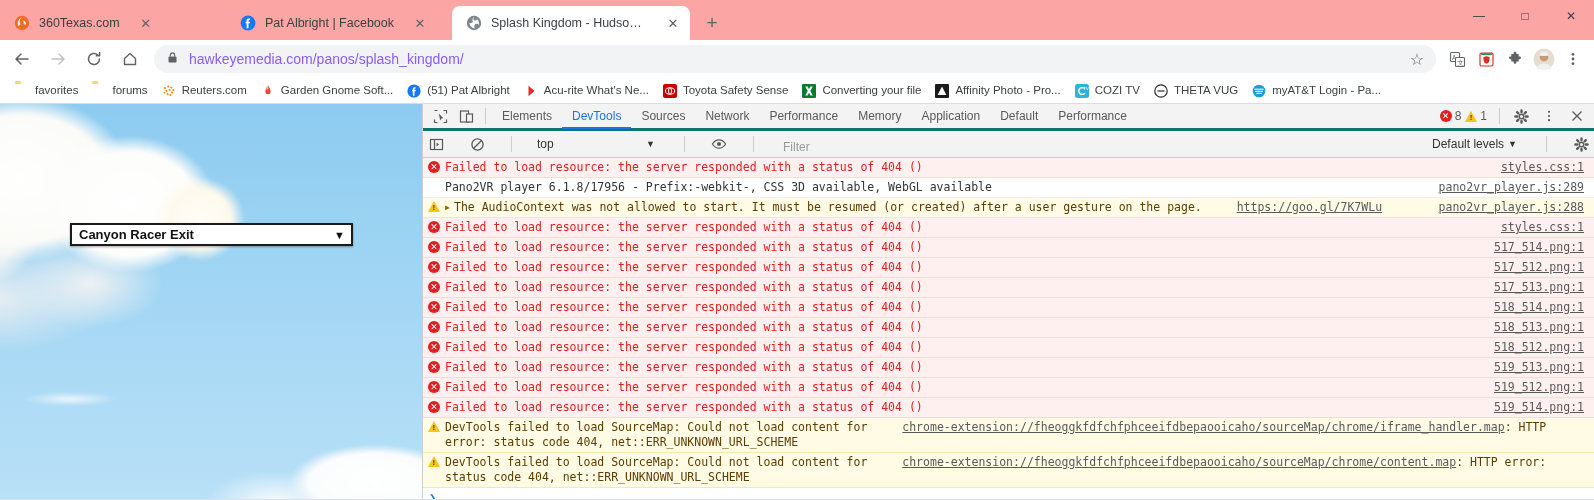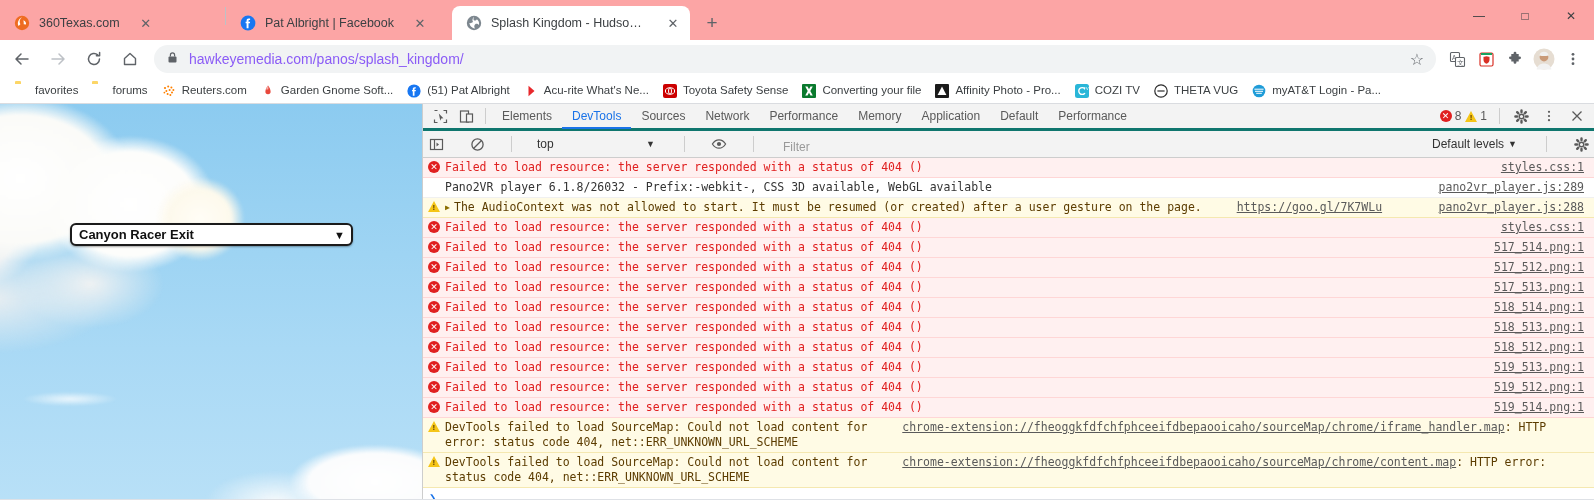--- a/index.html
+++ b/index.html
@@ -126,21 +126,21 @@
     filter: blur(1.2px);
   }
   .cloud-wisp {
     position: absolute; left: 10px; top: 282px; width: 120px; height: 26px;
     background: radial-gradient(ellipse 60px 9px at 60px 13px, rgba(255,255,255,.75) 0%, rgba(255,255,255,0) 80%);
     filter: blur(1px);
   }
   .pano-dropdown {
     position: absolute; left: 70px; top: 119px;
     width: 283px; height: 23px;
-    background: #fff; border: 2px solid #1b1b1b; border-radius: 6px;
+    background: #fff; border: 2px solid #1b1b1b; border-radius: 0;
     display: flex; align-items: center; justify-content: space-between;
     padding: 0 6px 0 7px;
     font-size: 13px; font-weight: bold; color: #111;
     box-shadow: 0 1px 2px rgba(0,0,0,.35);
   }
   .pano-dropdown .caret { font-size: 11px; }
 
   
   .devtools {
     width: 1172px; height: 395px; background: #fff;
@@ -596,21 +596,21 @@
         <div class="row error">
           <span class="ricon">
               <span class="ico-err">✕</span>
             </span>
           <span class="rtext">Failed to load resource: the server responded with a status of 404 ()</span>
           <span class="rsrc">styles.css:1</span>
         </div>
 
         <div class="row info">
           <span class="ricon"></span>
-          <span class="rtext">Pano2VR player 6.1.8/26032 - Prefix:-webkit-, CSS 3D available, WebGL available</span>
+          <span class="rtext">Pano2VR player 6.1.8/17956 - Prefix:-webkit-, CSS 3D available, WebGL available</span>
           <span class="rsrc">pano2vr_player.js:289</span>
         </div>
 
         <div class="row warn">
           <span class="ricon">
               <span class="ico-warn"></span>
             </span>
           <span class="rtext"><span class="discl">▶</span><span>The AudioContext was not allowed to start. It must be resumed (or created) after a user gesture on the page. </span><a href="#">https://goo.gl/7K7WLu</a></span>
           <span class="rsrc">pano2vr_player.js:288</span>
         </div>

